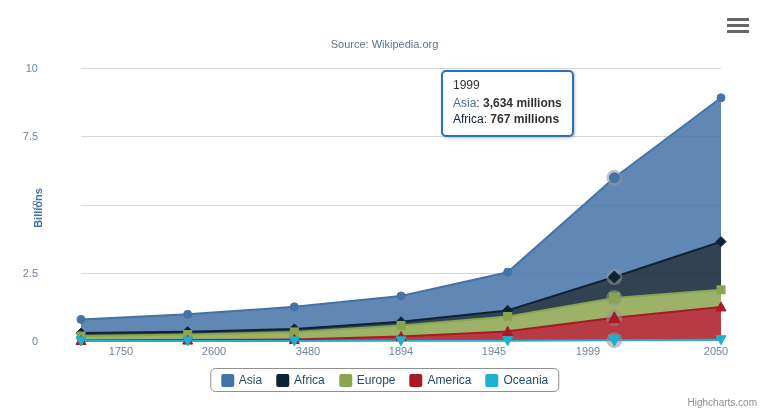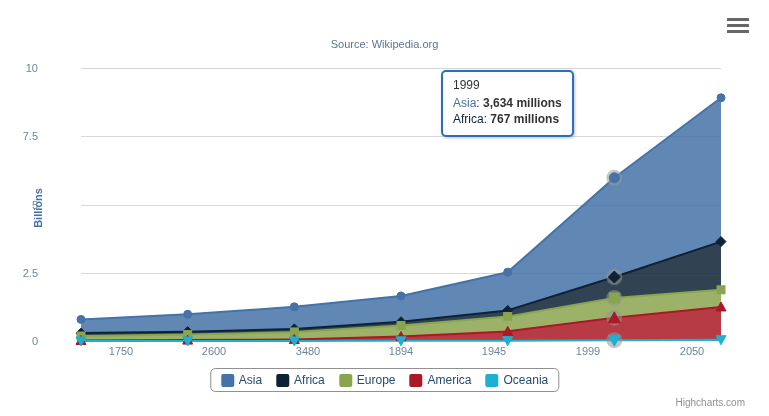--- a/index.html
+++ b/index.html
@@ -56,21 +56,21 @@
     position:absolute;left:50%;transform:translateX(-50%);top:368px;
     border:1px solid #909090;border-radius:5px;background:#ffffff;
     padding:4px 10px;display:flex;align-items:center;gap:14px;
   }
   .legend-item{display:flex;align-items:center;gap:5px;cursor:pointer;}
   .legend-swatch{width:13px;height:13px;border-radius:2px;display:block;}
   .legend-text{font-size:12px;color:#274b6d;}
 
   
   .credits{
-    position:absolute;right:24px;bottom:8px;font-size:10px;color:#909090;cursor:pointer;
+    position:absolute;right:12px;bottom:8px;font-size:10px;color:#909090;cursor:pointer;
   }
 
   
   .tooltip{
     position:absolute;left:441px;top:70px;
     background:#ffffff;border:2px solid #2a70b8;border-radius:5px;
     padding:6px 10px 8px 10px;box-shadow:1px 1px 3px rgba(0,0,0,.25);
     z-index:30;
   }
   .tt-header{font-size:12px;color:#333333;margin-bottom:3px;}
@@ -170,21 +170,21 @@
         </g>
       </svg>
   </div>
 
   <div class="xlabel" style="left:121px;">1750</div>
   <div class="xlabel" style="left:214px;">2600</div>
   <div class="xlabel" style="left:308px;">3480</div>
   <div class="xlabel" style="left:401px;">1894</div>
   <div class="xlabel" style="left:494px;">1945</div>
   <div class="xlabel" style="left:588px;">1999</div>
-  <div class="xlabel" style="left:692px;">2050</div>
+  <div class="xlabel" style="left:716px;">2050</div>
 
   <div class="tooltip">
     <div class="tt-header">1999</div>
     <div id="tt-rows">
         <div class="tt-row"><span class="tt-name" style="color: rgb(69, 114, 167);">Asia</span><span>: </span><span class="tt-val">3,634 millions</span></div>
         <div class="tt-row"><span class="tt-name" style="color: rgb(13, 34, 53);">Africa</span><span>: </span><span class="tt-val">767 millions</span></div>
       </div>
   </div>
 
   <div class="legend" id="legend">

